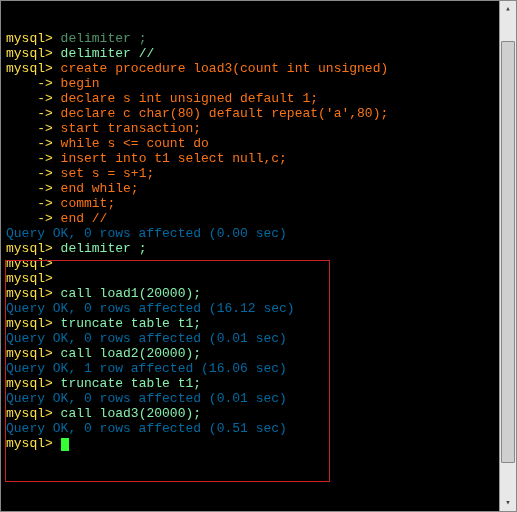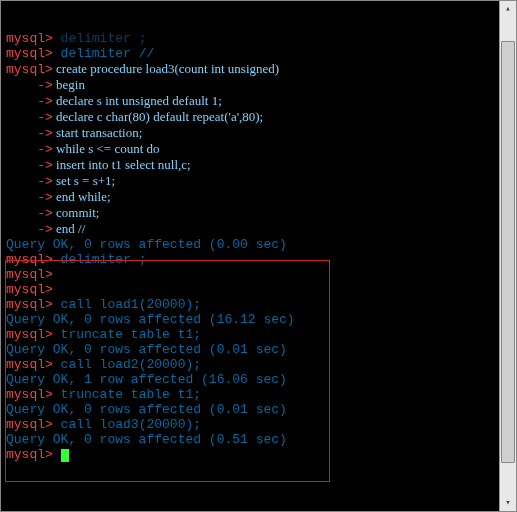--- a/index.html
+++ b/index.html
@@ -20,23 +20,23 @@
     position: relative;
     width: 517px;
     height: 512px;
     box-sizing: border-box;
     border: 1px solid #888;
     background: #000;
   }
   .content {
     padding: 0 0 0 5px;
   }
-  .prompt { color: #ef4444; }
-  .cmd { color: #0369a1; }
-  .kw { color: #7dd3fc; font-family: Liberation Serif, serif; }
+  .prompt { color: #fde047; }
+  .cmd { color: #86efac; }
+  .kw { color: #f97316; }
   .output { color: #0369a1; }
   .line { display: block; }
   .highlight-box {
     position: absolute;
     top: 259px;
     left: 4px;
     width: 323px;
     height: 220px;
     border: 1px solid #cc2222;
     pointer-events: none;

